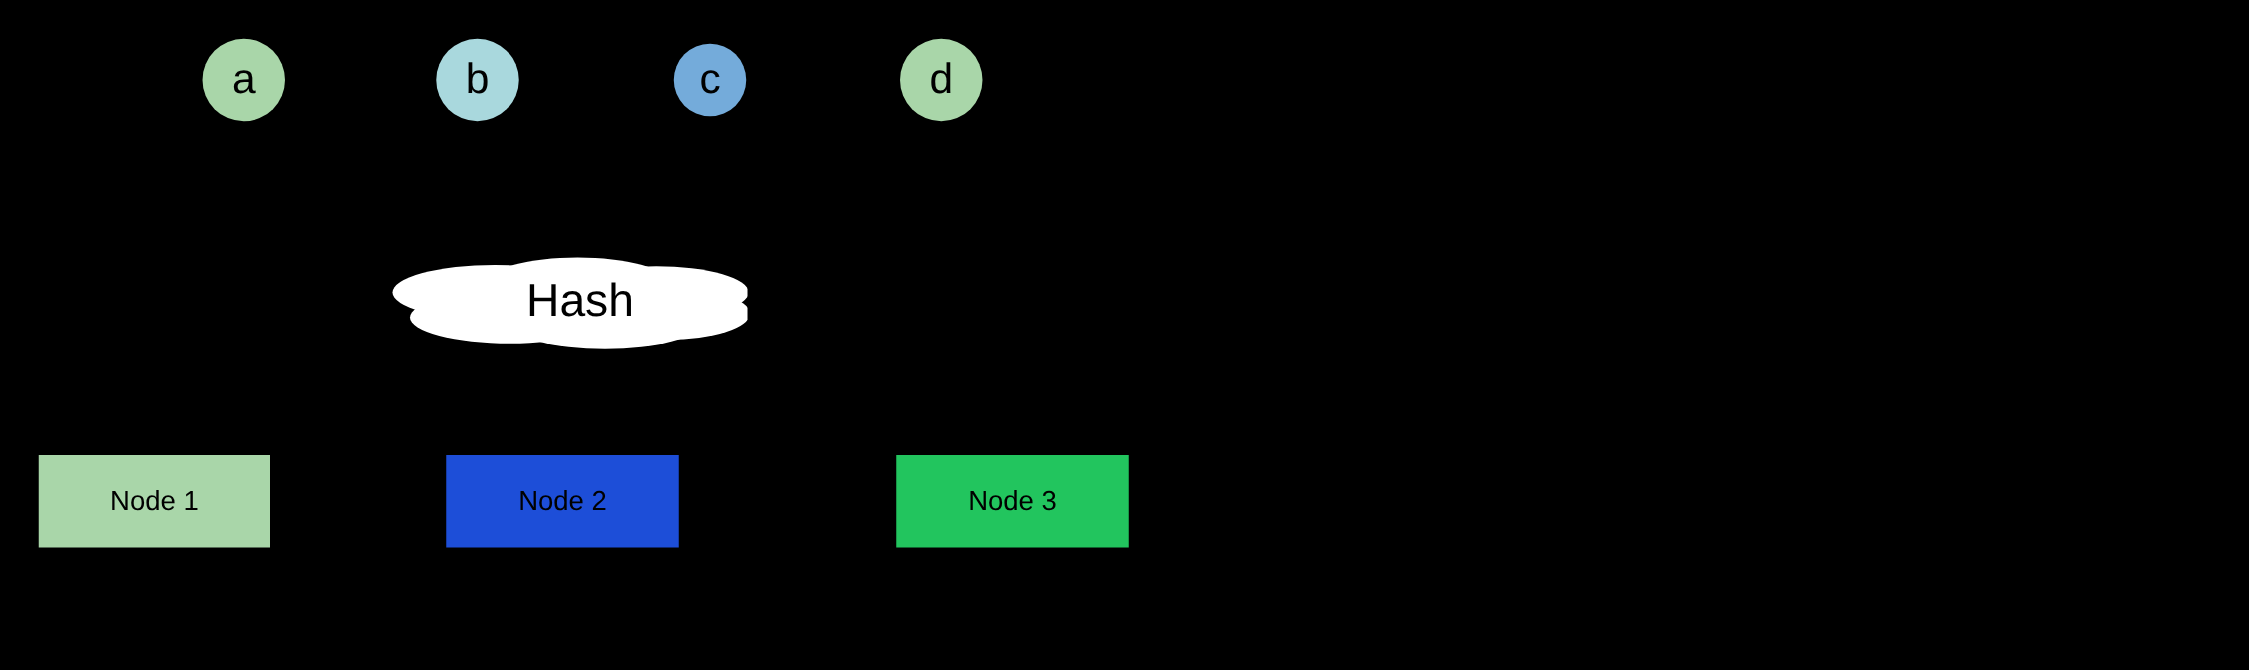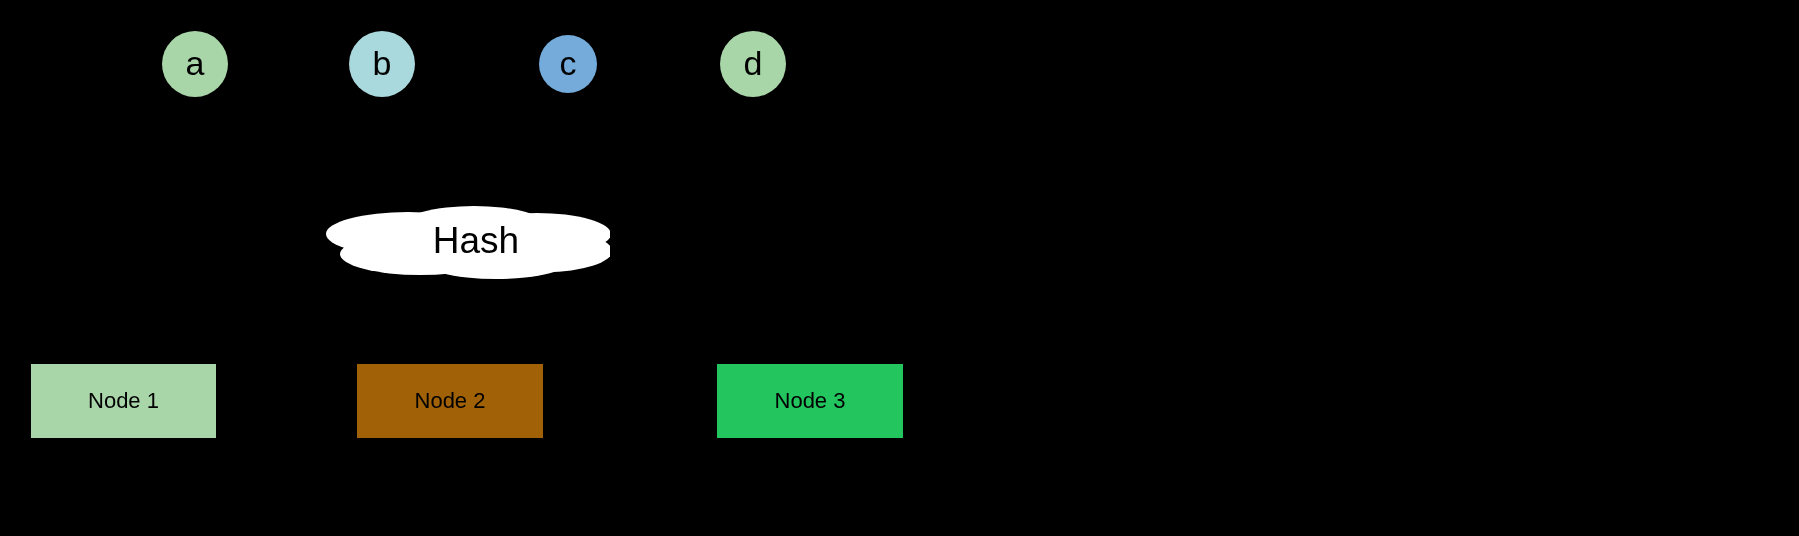--- a/index.html
+++ b/index.html
@@ -37,21 +37,21 @@
   }
 
   #key-a { left: 162px; top: 31px;  width: 66px; height: 66px; }
   #key-b { left: 349px; top: 31px;  width: 66px; height: 66px; }
   #key-c { left: 539px; top: 35px;  width: 58px; height: 58px; }
   #key-d { left: 720px; top: 31px;  width: 66px; height: 66px; }
 
   
   #hash-cloud {
     position: absolute;
-    left: 324px;
+    left: 312px;
     top: 196px;
     width: 286px;
     height: 86px;
     text-decoration: underline;
   }
   #hash-cloud svg {
     position: absolute;
     left: 0;
     top: 0;
     width: 100%;
@@ -124,21 +124,21 @@
         <ellipse cx="143" cy="45" rx="110" ry="26"></ellipse>
       </g>
     </svg>
     <div class="cloud-label">Hash</div>
   </div>
 
   <div class="node-box" id="node-1" style="background: rgb(169, 214, 169);">
     <span>Node 1</span>
   </div>
 
-  <div class="node-box" id="node-2" style="background: #a16207;">
+  <div class="node-box" id="node-2" style="background: #1d4ed8;">
     <span>Node 2</span>
   </div>
 
   <div class="node-box" id="node-3" style="background: #22c55e;">
     <span>Node 3</span>
   </div>
 
 </div>
 
 </body></html>

